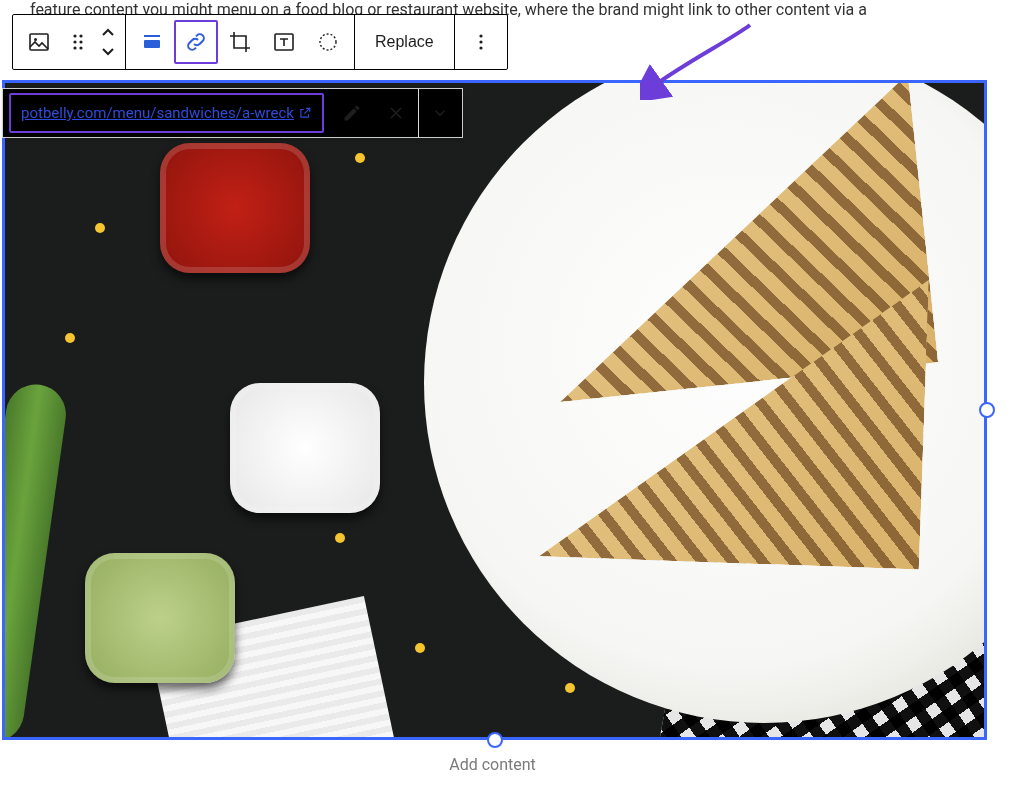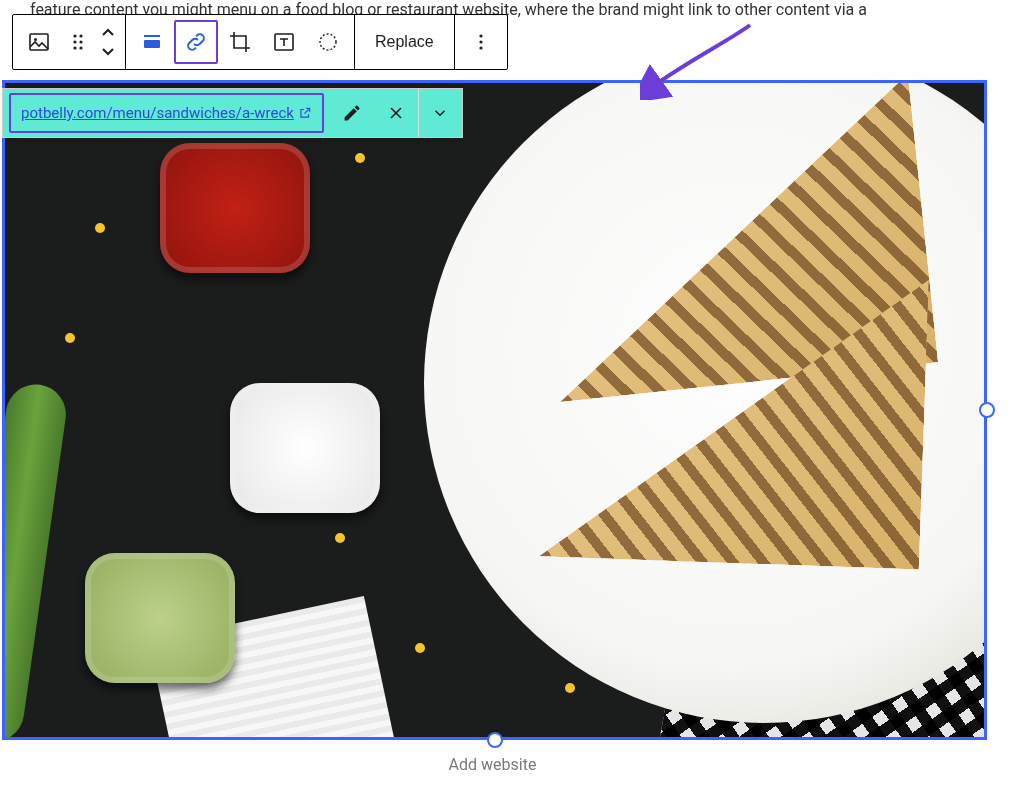--- a/index.html
+++ b/index.html
@@ -80,21 +80,21 @@
     border:none;background:transparent;height:18px;cursor:pointer;color:#1e1e1e;
     display:flex;align-items:center;justify-content:center;
   }
   
   .link-popover {
     position: absolute;
     top: 88px;
     left: 2px;
     display: flex;
     align-items:center;
-    background:#5eead4;
+    background:#000000;
     border:1px solid #ccc;
     height:50px;
     z-index:50;
     box-shadow:0 2px 4px rgba(0,0,0,0.1);
   }
   .link-url {
     padding: 0 10px;
     color:#2e4bd9;
     font-size:15px;
     text-decoration:underline;
@@ -354,13 +354,13 @@
     <div class="corn" style="top:140px;left:90px"></div>
     <div class="corn" style="top:450px;left:330px"></div>
     <div class="corn" style="top:560px;left:410px"></div>
     <div class="corn" style="top:600px;left:560px"></div>
     <div class="corn" style="top:250px;left:60px"></div>
   </div>
   <div class="handle right"></div>
   <div class="handle bottom"></div>
 </div>
 
-<div class="caption">Add website</div>
+<div class="caption">Add content</div>
 
 </body></html>

